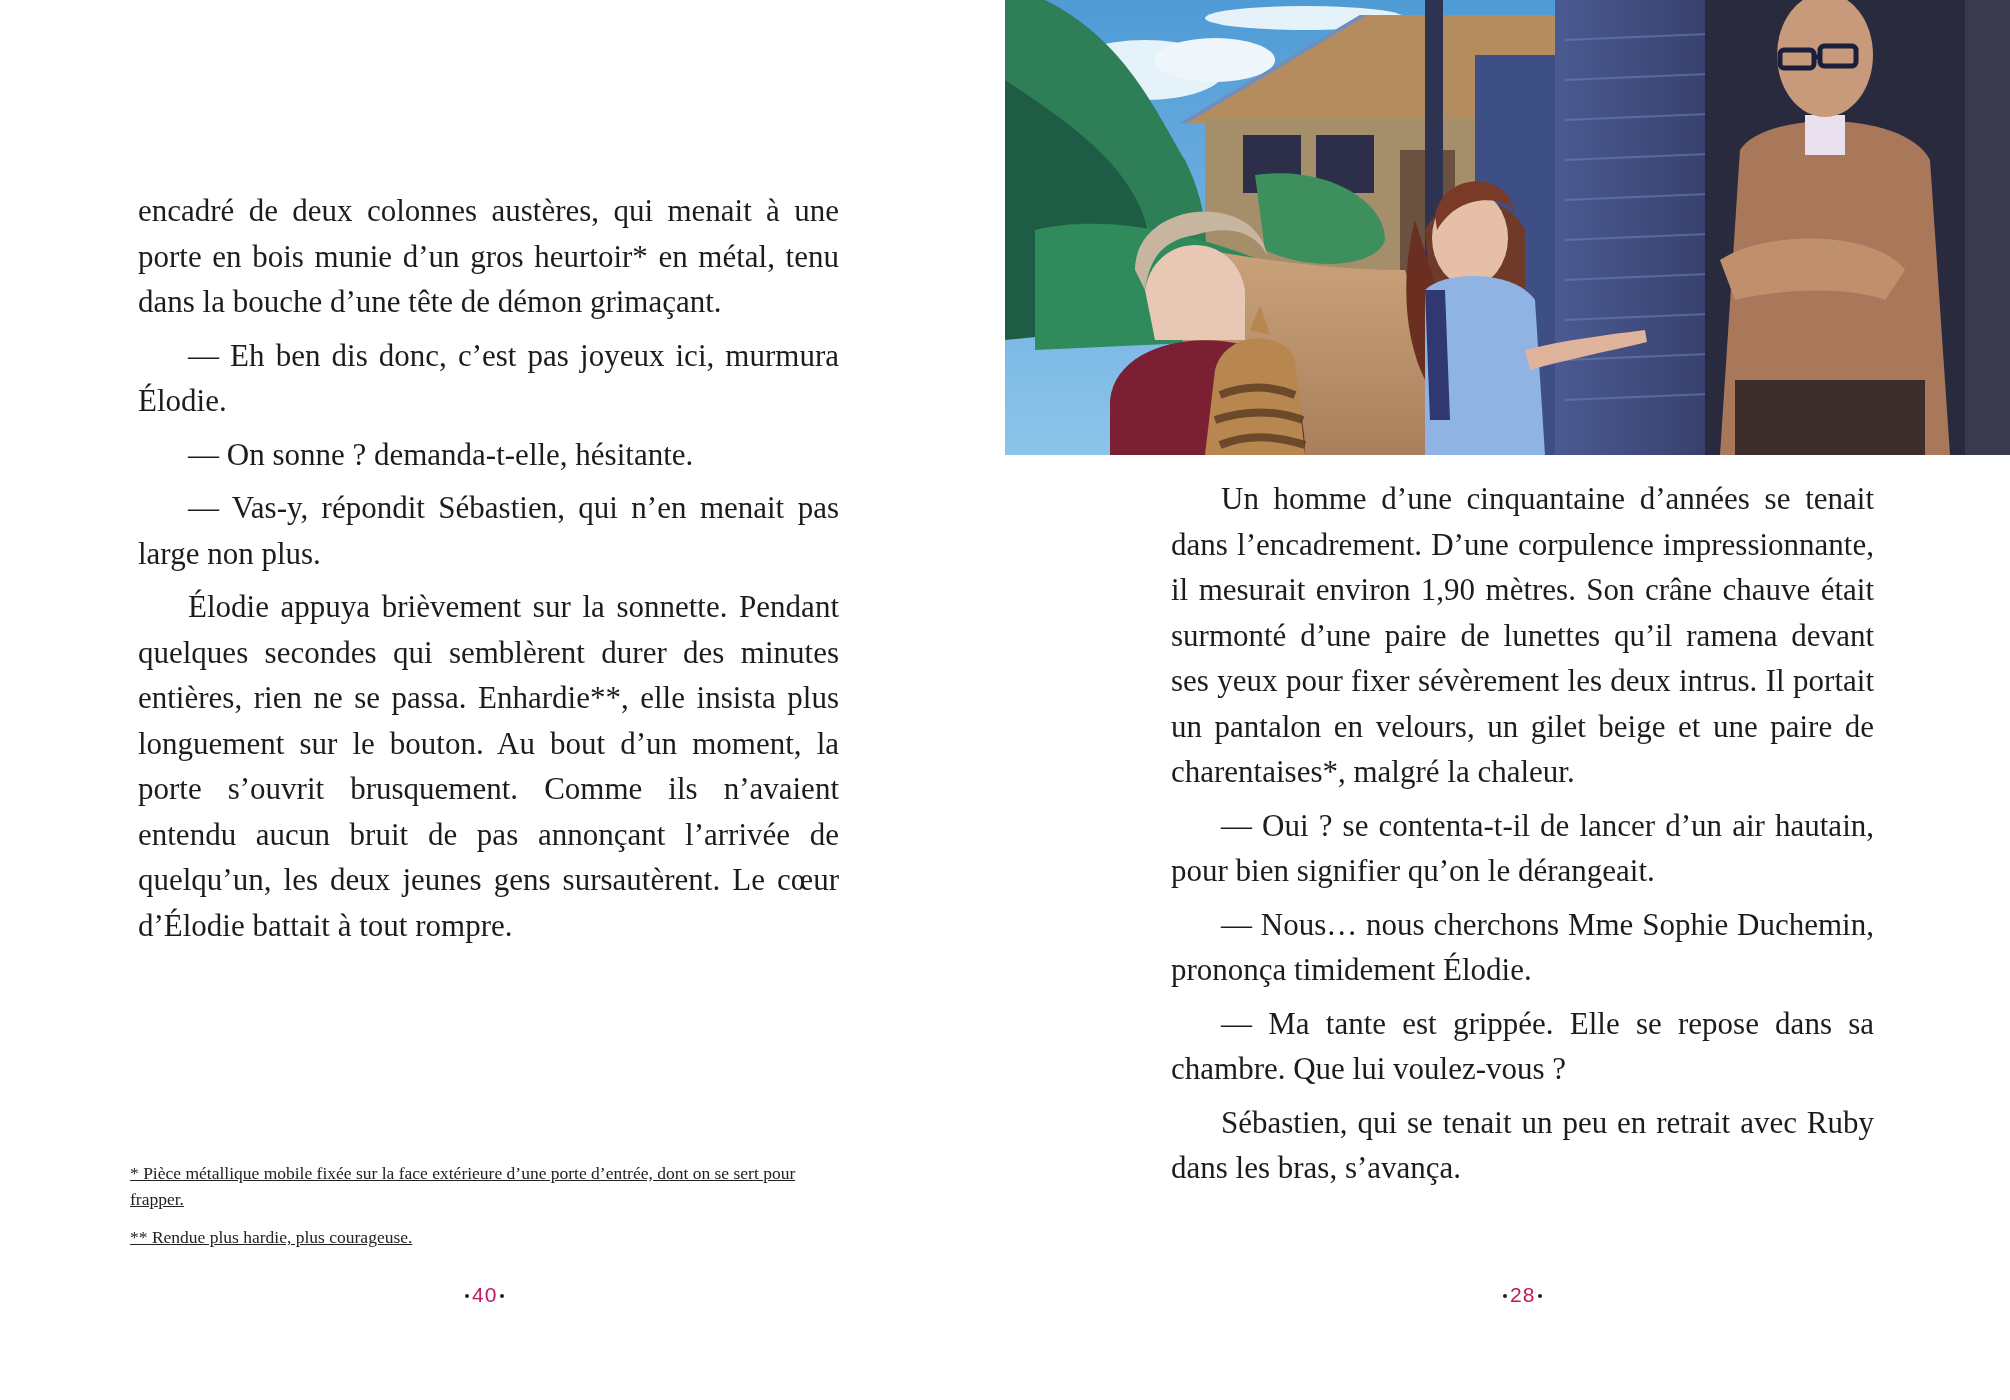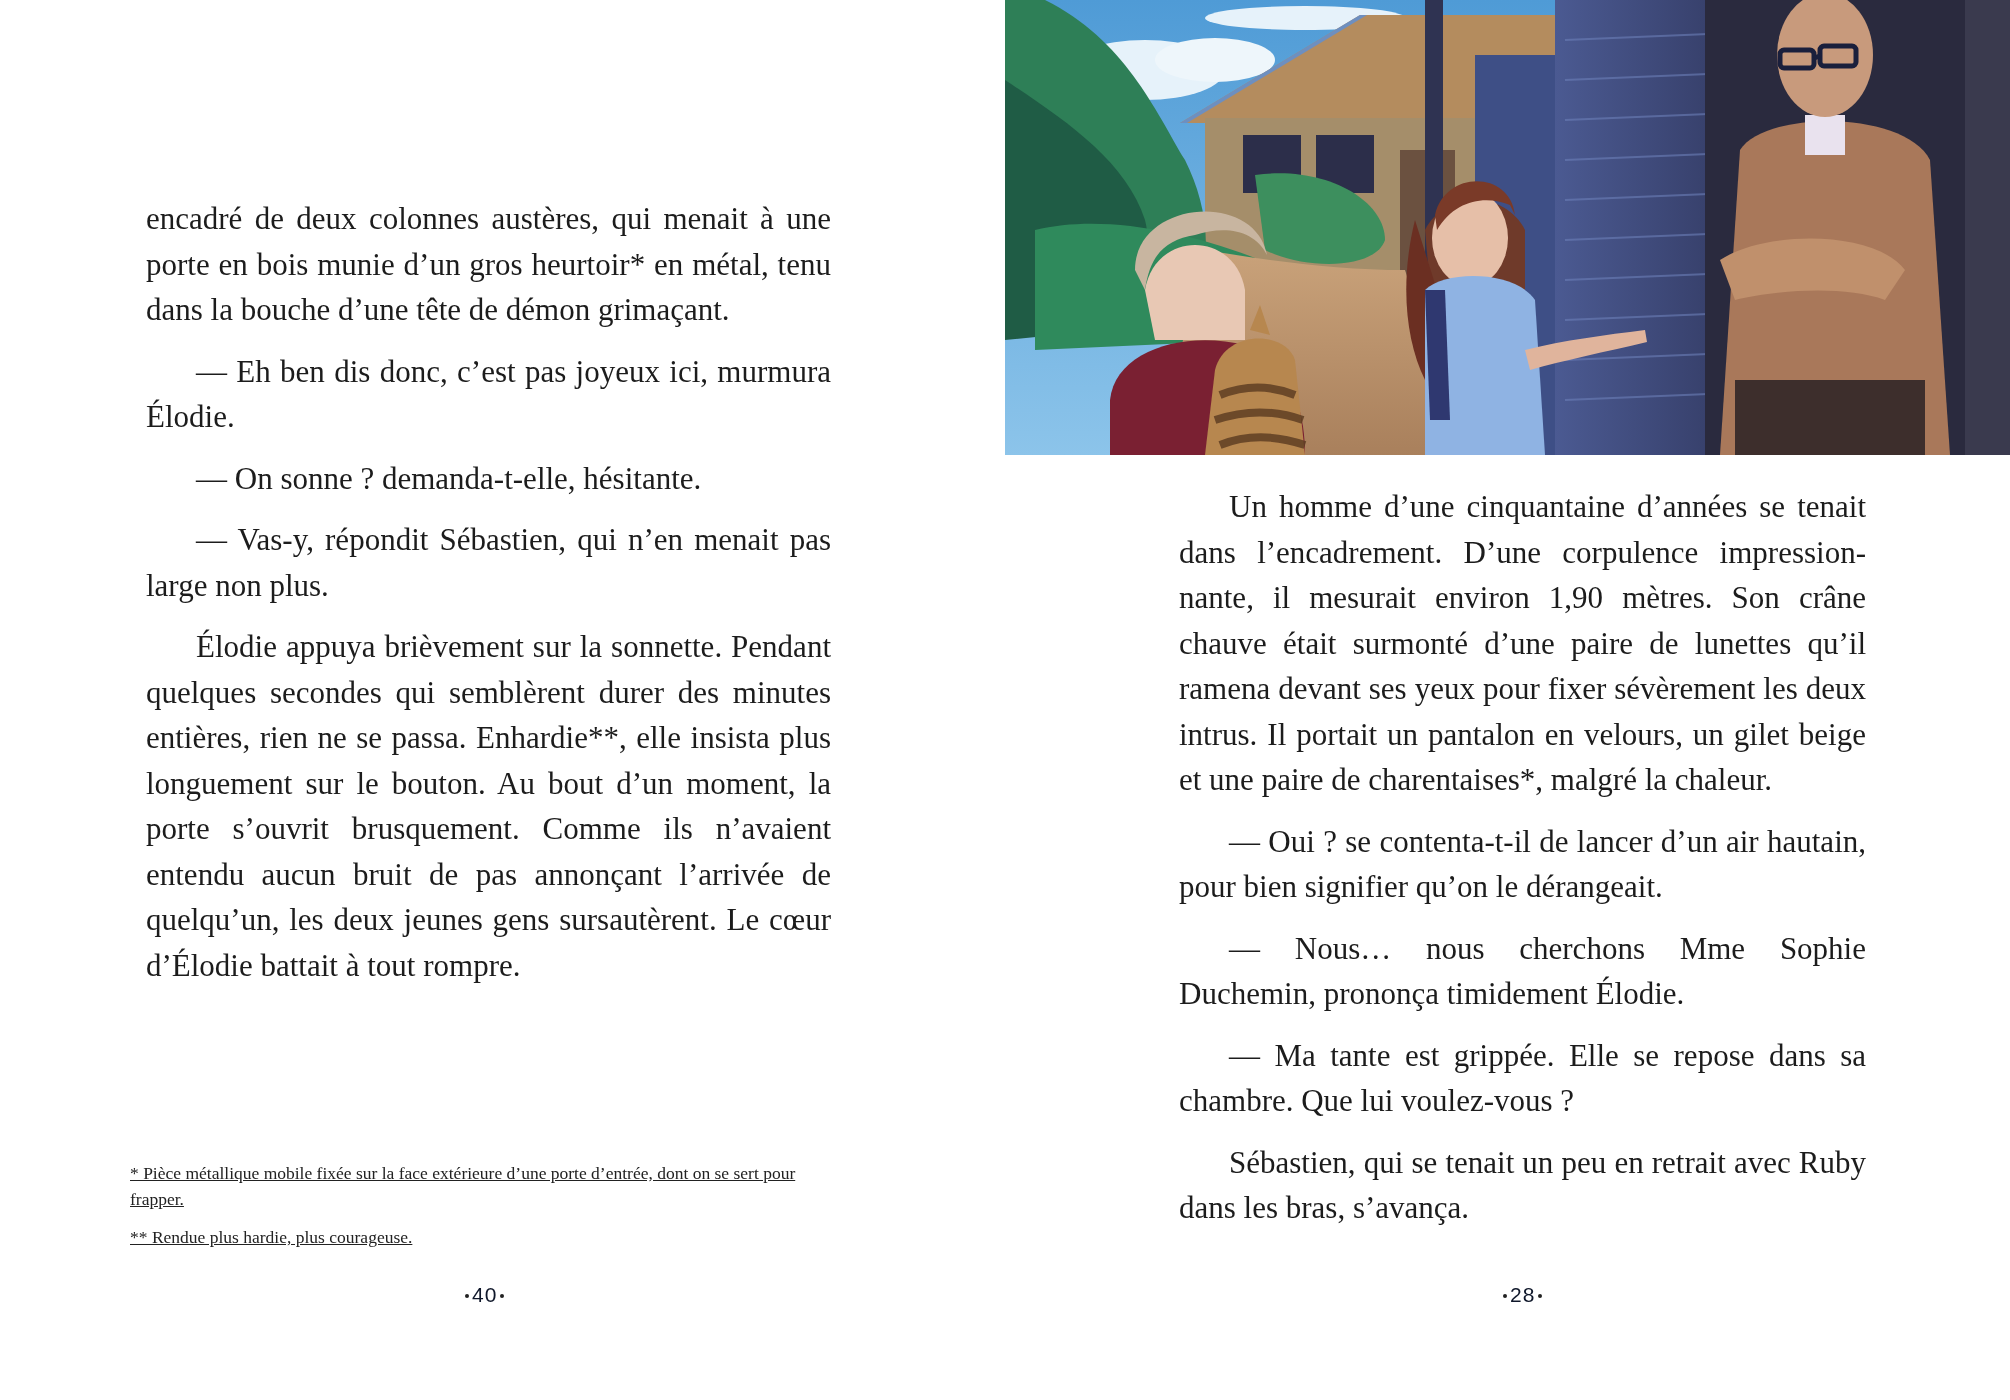--- a/index.html
+++ b/index.html
@@ -7,31 +7,31 @@
     width: 2010px; height: 1400px; background: #ffffff; position: relative; overflow: hidden;
     font-family: "Liberation Serif", "DejaVu Serif", serif; color: #1c1c1c;
   }
   .page { position: absolute; top: 0; height: 1400px; }
   .page-left { left: 0; width: 1005px; }
   .page-right { left: 1005px; width: 1005px; }
 
   .text-block { position: absolute; font-size: 31px; line-height: 45.5px; text-align: justify; }
   .page-left .text-block { left: 130px; top: 180px; width: 717px; }
   .page-right .text-block { left: 158px; top: 468px; width: 719px; }
-  .text-block p { margin: 16px; text-indent: 50px; hyphens: manual; }
+  .text-block p { margin: 8px; text-indent: 50px; hyphens: manual; }
   .text-block p.cont { text-indent: 0; }
 
   .footnotes { position: absolute; font-size: 17.5px; line-height: 26px; color: #222; }
   .page-left .footnotes { left: 130px; top: 1160px; width: 700px; }
   .page-right .footnotes { left: 158px; top: 1225px; width: 700px; }
   .footnotes p { margin: 0 0 12px 0; text-decoration: underline; }
 
   .page-number {
     position: absolute; top: 1283px; font-family: "Liberation Sans", "DejaVu Sans", sans-serif;
-    font-size: 21px; color: #0f172a; letter-spacing: 1px;
+    font-size: 21px; color: #be185d; letter-spacing: 1px;
   }
   .page-left .page-number { left: 462px; }
   .page-right .page-number { left: 495px; }
   .page-number .dot { display: inline-block; width: 4px; height: 4px; background: #222; border-radius: 50%; vertical-align: middle; margin: 0 3px; }
 
   .illustration { position: absolute; left: 0; top: 0; width: 1005px; height: 455px; overflow: hidden; }
   .illustration svg { display: block; }
 </style>
 </head>
 <body>

